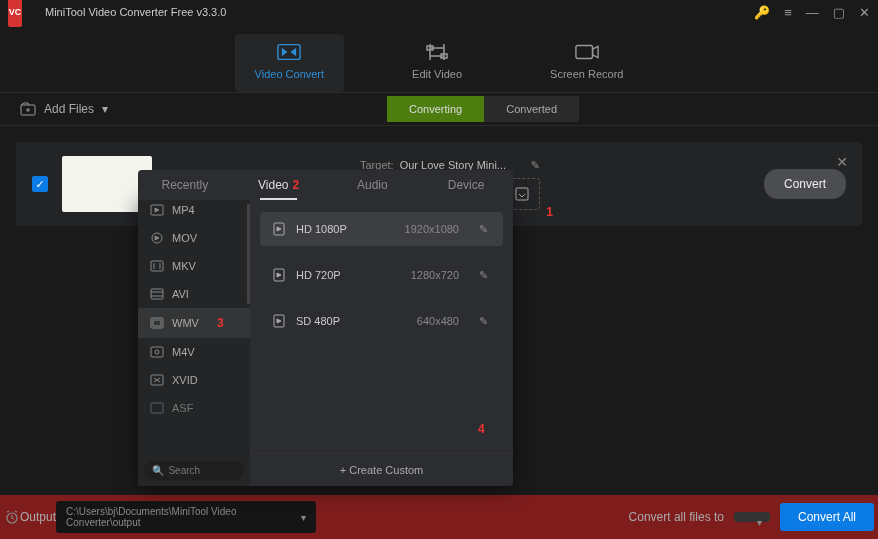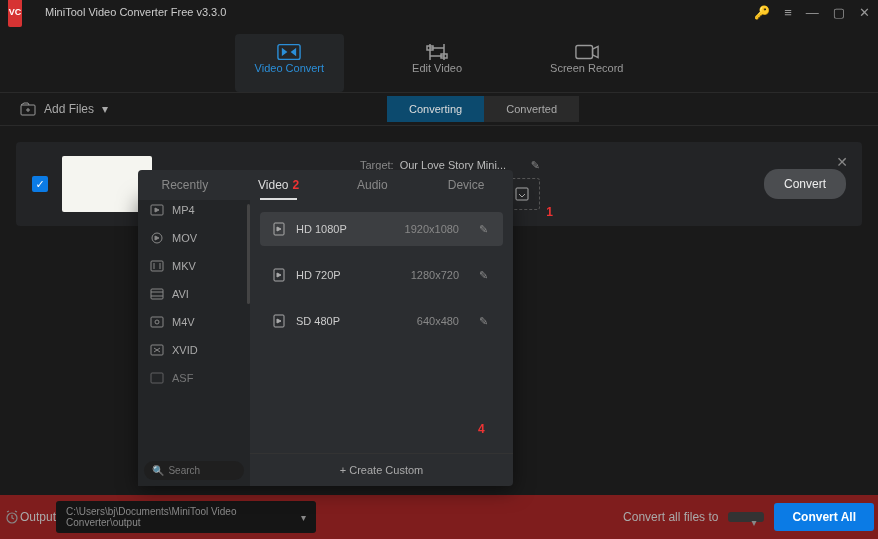--- a/index.html
+++ b/index.html
@@ -4,33 +4,33 @@
 <style>
 *{box-sizing:border-box;margin:0;padding:0;font-family:"Segoe UI",Arial,sans-serif;user-select:none}
 body{background:#1a1a1a;width:878px;height:539px;overflow:hidden;color:#aaa;font-size:12px;position:relative}
 .titlebar{height:24px;background:#1a1a1a;display:flex;align-items:center;padding:0 8px}
 .logo{width:14px;height:30px;background:#d63333;border-radius:2px;display:flex;align-items:center;justify-content:center;color:#fff;font-size:9px;font-weight:bold;margin-right:23px}
 .title-text{font-size:11px;color:#ccc;flex:1}
 .title-controls{display:flex;gap:14px;align-items:center}
 .title-controls span{cursor:pointer;color:#999;font-size:13px}
 .key-icon{color:#d4a73e}
 .nav{height:68px;display:flex;justify-content:center;gap:48px;padding-top:10px}
-.nav-item{display:flex;flex-direction:column;align-items:center;cursor:pointer;padding:8px 20px;border-radius:4px}
+.nav-item{display:flex;flex-direction:column;align-items:center;gap:6px;cursor:pointer;padding:8px 20px;border-radius:4px}
 .nav-item.active{background:#242628}
 .nav-item.active .nav-label{color:#2b8fd9}
 .nav-item.active svg{stroke:#2b8fd9}
 .nav-icon{width:24px;height:20px;display:flex;align-items:center;justify-content:center}
 .nav-icon svg{stroke:#999;fill:none;stroke-width:1.5}
 .nav-label{font-size:11px;color:#999}
 .toolbar{height:34px;display:flex;align-items:center;padding:0 20px;border-top:1px solid #2a2a2a;border-bottom:1px solid #2a2a2a}
 .add-files{display:flex;align-items:center;gap:8px;cursor:pointer}
 .add-files svg{stroke:#999;fill:none}
 .tab-switch{display:flex;margin:0 auto}
 .tab-btn{padding:7px 22px;background:#2a2a2a;cursor:pointer;font-size:11px}
-.tab-btn.active{background:#0c4a6e;color:#ddd}
+.tab-btn.active{background:#4d7c0f;color:#ddd}
 .content{padding:16px;position:relative}
 .file-card{background:#232426;border-radius:4px;padding:14px 16px;display:flex;align-items:center;gap:14px;position:relative}
 .chk{width:16px;height:16px;background:#0b7be5;border-radius:2px;display:flex;align-items:center;justify-content:center;color:#fff;font-size:11px}
 .thumb{width:90px;height:56px;background:#f5f5f0;border-radius:2px}
 .info-col{display:flex;flex-direction:column;gap:6px;min-width:180px}
 .info-row{display:flex;align-items:center;gap:6px;font-size:11px}
 .label-dim{color:#888}
 .label-val{color:#bbb}
 .meta{display:flex;gap:20px;align-items:center}
 .meta span{display:flex;align-items:center;gap:4px}
@@ -53,21 +53,21 @@
 .res-item.sel{background:#3c3e41}
 .res-name{color:#ccc}
 .res-dim{margin-left:auto;color:#888}
 .edit-icon{width:12px;height:12px;color:#888;margin-left:10px}
 .create-custom{text-align:center;padding:10px;color:#aaa;cursor:pointer;font-size:11px;border-top:1px solid #333}
 .footer{position:absolute;bottom:0;left:0;right:0;height:44px;background:#7f1d1d;display:flex;align-items:center;padding:0 4px;}
 .alarm{width:16px;height:16px}
 .output-path{background:#151515;padding:5px 10px;border-radius:3px;font-size:10px;color:#888;width:260px;display:flex;align-items:center;justify-content:flex-end}
 .footer-right{margin-left:auto;display:flex;align-items:center;gap:10px}
 .dest-select{background:#333;padding:5px 26px 5px 10px;border-radius:3px;font-size:10px;color:#888;position:relative}
-.convert-all{background:#0b7be5;color:#fff;padding:7px 18px;border:none;border-radius:3px;cursor:pointer;font-size:12px;font-weight:700}
+.convert-all{background:#0b7be5;color:#fff;padding:7px 18px;border:none;border-radius:3px;cursor:pointer;font-size:12px;font-weight:400}
 .scroll-ind{position:absolute;right:0;top:8px;width:3px;height:100px;background:#444;border-radius:2px}
 </style>
 </head>
 <body>
 
 <div class="titlebar">
   <div class="logo">VC</div>
   <div class="title-text">MiniTool Video Converter Free v3.3.0</div>
   <div class="title-controls">
     <span class="key-icon">🔑</span>
@@ -218,20 +218,28 @@
         </svg>
         <span>MKV</span>
       </div>
     <div class="fmt-item">
         <svg width="14" height="12" viewBox="0 0 14 12">
           <rect x="1" y="1" width="12" height="10" rx="1"></rect>
           <path d="M1 4h12M1 8h12"></path>
         </svg>
         <span>AVI</span>
       </div>
+    <div class="fmt-item sel">
+        <svg width="14" height="12" viewBox="0 0 14 12">
+          <rect x="1" y="1" width="12" height="10" rx="1"></rect>
+          <rect x="3" y="3" width="8" height="6"></rect>
+        </svg>
+        <span>WMV</span>
+        <span class="marker" style="position:static;margin-left:10px">3</span>
+      </div>
     <div class="fmt-item">
         <svg width="14" height="12" viewBox="0 0 14 12">
           <rect x="1" y="1" width="12" height="10" rx="1"></rect>
           <circle cx="7" cy="6" r="2"></circle>
         </svg>
         <span>M4V</span>
       </div>
     <div class="fmt-item">
         <svg width="14" height="12" viewBox="0 0 14 12">
           <rect x="1" y="1" width="12" height="10" rx="1"></rect>

